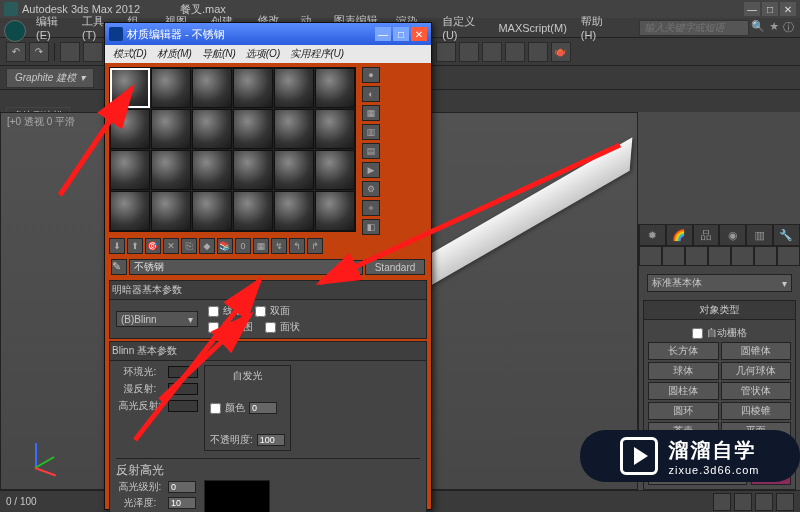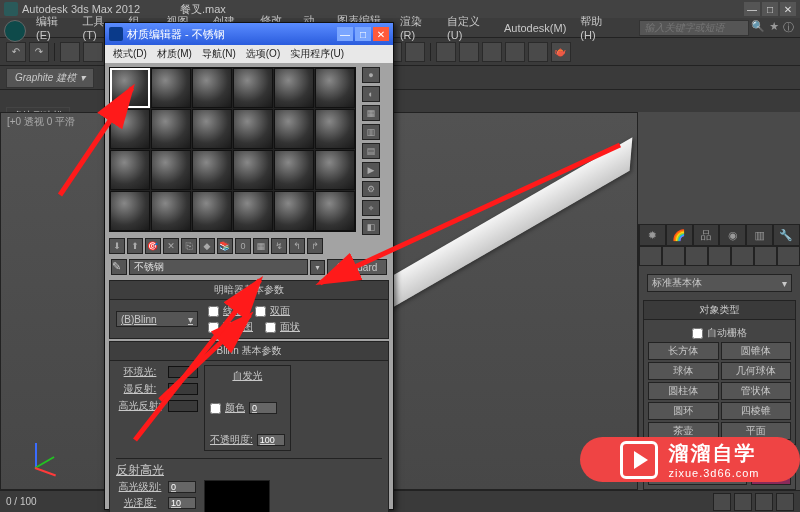--- a/index.html
+++ b/index.html
@@ -51,57 +51,57 @@
   .objbtn { height: 18px; background: #555; border: 1px solid #222; display: flex; align-items: center; justify-content: center; font-size: 10px; }
   .chk { display: flex; align-items: center; gap: 4px; font-size: 10px; padding: 2px 0; justify-content: center; }
   .chk input { width: 11px; height: 11px; }
   .colorrow { display: flex; align-items: center; justify-content: center; gap: 4px; }
   .swatch { width: 40px; height: 14px; background: #8a2a5a; border: 1px solid #222; }
   .namefield { width: 100px; height: 14px; background: #555; border: 1px solid #222; }
   
   .status { position: absolute; left: 0; right: 0; bottom: 0; height: 22px; background: #3a3a3a; border-top: 1px solid #222; display: flex; align-items: center; padding: 0 6px; font-size: 10px; gap: 10px; }
   .status .sbtn { width: 18px; height: 18px; background: #4a4a4a; border: 1px solid #222; }
   
-  .mateditor { position: absolute; left: 104px; top: 22px; width: 290px; height: 488px; background: #a3a3a3; border: 1px solid #111; box-shadow: 2px 2px 6px rgba(0,0,0,0.6); z-index: 10; }
+  .mateditor { position: absolute; left: 104px; top: 22px; width: 328px; height: 488px; background: #c2410c; border: 1px solid #111; box-shadow: 2px 2px 6px rgba(0,0,0,0.6); z-index: 10; }
   .me-title { height: 22px; background: linear-gradient(#5a8cff, #2a5cdd); display: flex; align-items: center; padding: 0 4px; color: #fff; font-size: 11px; }
   .me-title .icon { width: 14px; height: 14px; background: #0a3a8a; border-radius: 2px; margin-right: 4px; }
   .me-title .btns { margin-left: auto; display: flex; gap: 2px; }
   .me-title .b { width: 16px; height: 14px; display: flex; align-items: center; justify-content: center; font-size: 10px; }
   .me-title .b.cls { background: #ff5a3a; color: #fff; }
   .me-title .b.min { background: #7aa6ff; }
-  .me-menu { height: 18px; background: #e8e8e8; color: #222; display: flex; align-items: center; padding: 0 4px; font-size: 10px; gap: 2px; }
+  .me-menu { height: 18px; background: #e8e8e8; color: #222; display: flex; align-items: center; padding: 0 4px; font-size: 10px; gap: 2px; font-style: italic; }
   .me-menu .mm { padding: 1px 4px; }
   .me-body { display: flex; }
   .me-samples { padding: 4px; }
   .me-grid { display: grid; grid-template-columns: repeat(6, 40px); grid-template-rows: repeat(4, 40px); gap: 1px; background: #222; border: 1px solid #111; }
   .me-ball { background: radial-gradient(circle at 35% 30%, #888, #333 60%, #1a1a1a); border: 1px solid #111; position: relative; }
   .me-ball.sel { outline: 2px solid #fff; outline-offset: -2px; }
   .me-side { width: 22px; padding-top: 4px; display: flex; flex-direction: column; gap: 3px; align-items: center; }
   .me-sbtn { width: 18px; height: 16px; background: #555; border: 1px solid #222; font-size: 9px; display: flex; align-items: center; justify-content: center; color: #aaa; }
   .me-tools { padding: 2px 4px; display: flex; gap: 2px; flex-wrap: wrap; align-items: center; }
   .mtbtn { width: 16px; height: 16px; background: #555; border: 1px solid #222; font-size: 9px; display: flex; align-items: center; justify-content: center; color: #aaa; }
   .me-name { display: flex; align-items: center; gap: 2px; padding: 3px 6px; }
   .me-name .pick { width: 16px; height: 16px; background: #555; border: 1px solid #222; }
   .me-name input { flex: 1; height: 16px; background: #555; border: 1px solid #222; color: #ddd; font-size: 10px; padding: 0 4px; }
   .me-name .arrow { width: 15px; height: 15px; background: #555; border: 1px solid #222; display: flex; align-items: center; justify-content: center; font-size: 8px; }
   .me-name .std { width: 60px; height: 16px; background: #5a5a5a; border: 1px solid #222; display: flex; align-items: center; justify-content: center; font-size: 10px; }
   .me-roll { margin: 2px 4px; border: 1px solid #222; background: #444; }
-  .me-roll .hd { text-align: center; font-size: 10px; padding: 2px; background: #3e3e3e; border-bottom: 1px solid #222; }
-  .me-roll .bd { padding: 4px 6px; display: flex; flex-direction: column; gap: 3px; text-decoration: underline; }
+  .me-roll .hd { font-size: 10px; padding: 2px; background: #3e3e3e; border-bottom: 1px solid #222; }
+  .me-roll .bd { padding: 4px 6px; display: flex; flex-direction: column; gap: 3px; }
   .row { display: flex; align-items: center; gap: 4px; font-size: 10px; }
   .row label { min-width: 48px; text-align: center; }
   .row .sw { width: 30px; height: 12px; background: #3a3a3a; border: 1px solid #111; }
   .row .spn { width: 28px; height: 12px; background: #666; border: 1px solid #222; color: #fff; font-size: 9px; display: flex; align-items: center; padding: 0 2px; }
   .row input[type=checkbox] { width: 11px; height: 11px; }
   .shader { height: 16px; background: #555; border: 1px solid #222; font-size: 10px; padding: 0 4px; display: flex; align-items: center; width: 82px; }
   .bigblack { width: 66px; height: 40px; background: #000; border: 1px solid #222; }
   
   .arrowlayer { position: absolute; left: 0; top: 0; right: 0; bottom: 0; pointer-events: none; z-index: 20; }
   
-  .watermark { position: absolute; right: 0; bottom: 30px; width: 220px; height: 45px; background: #ef4444; display: flex; align-items: center; justify-content: center; gap: 10px; z-index: 30; border-radius: 25px; }
+  .watermark { position: absolute; right: 0; bottom: 30px; width: 220px; height: 52px; background: #0f172a; display: flex; align-items: center; justify-content: center; gap: 10px; z-index: 30; border-radius: 25px; }
   .watermark .play { width: 38px; height: 38px; border: 3px solid #fff; border-radius: 6px; display: flex; align-items: center; justify-content: center; }
   .watermark .play::before { content: ""; border-left: 14px solid #fff; border-top: 9px solid transparent; border-bottom: 9px solid transparent; margin-left: 3px; }
   .watermark .txt { color: #fff; display: flex; flex-direction: column; align-items: flex-start; }
   .watermark .big { font-size: 20px; font-weight: bold; letter-spacing: 2px; }
   .watermark .small { font-size: 11px; letter-spacing: 1px; }
 </style>
 </head>
 <body>
 
 <div class="titlebar">
@@ -120,21 +120,21 @@
   <span class="mitem">编辑(E)</span>
   <span class="mitem">工具(T)</span>
   <span class="mitem">组(G)</span>
   <span class="mitem">视图(V)</span>
   <span class="mitem">创建(C)</span>
   <span class="mitem">修改器</span>
   <span class="mitem">动画</span>
   <span class="mitem">图表编辑器</span>
   <span class="mitem">渲染(R)</span>
   <span class="mitem">自定义(U)</span>
-  <span class="mitem">Autodesk(M)</span>
+  <span class="mitem">MAXScript(M)</span>
   <span class="mitem">帮助(H)</span>
   <input class="search" placeholder="输入关键字或短语" style="">
   <div class="iconrow">
     <span>🔍</span>
     <span>★</span>
     <span>ⓘ</span>
   </div>
 </div>
 
 <div class="toolbar">

